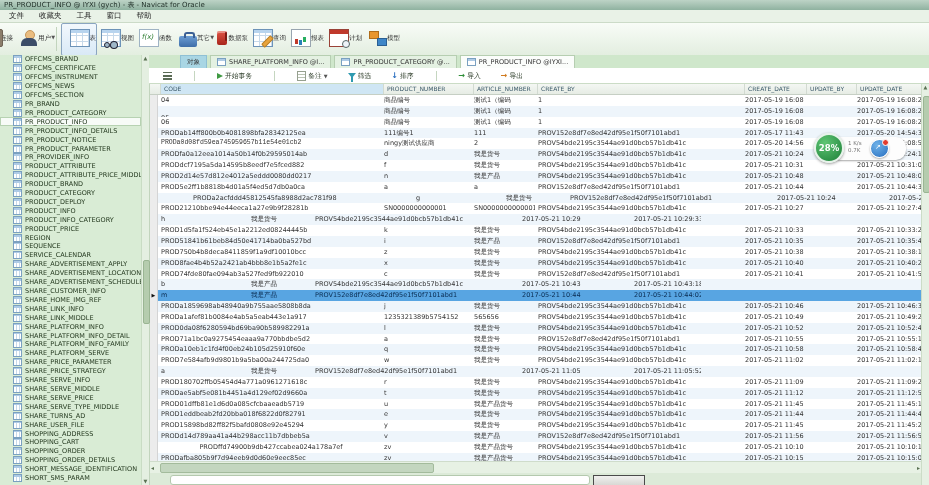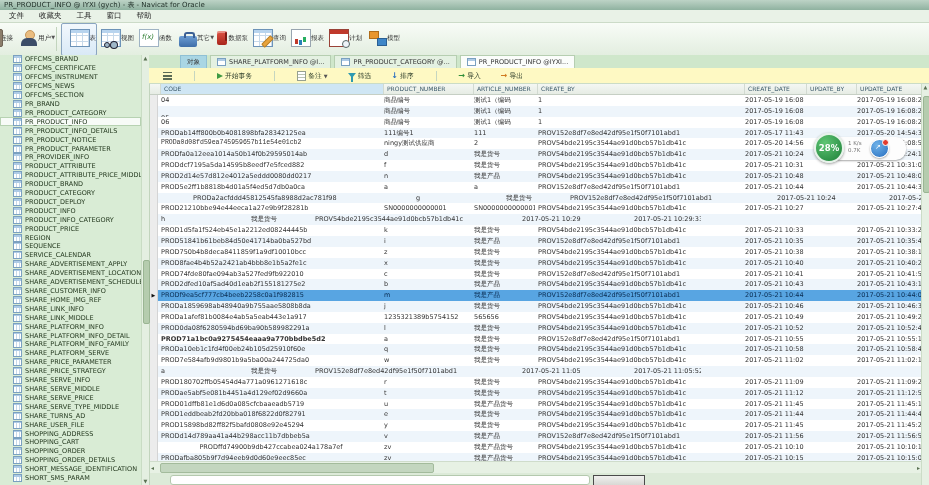--- a/index.html
+++ b/index.html
@@ -58,21 +58,21 @@
   .sarrow{position:absolute;left:0;width:7px;height:7px;font-size:5px;line-height:7px;text-align:center;color:#5a7253}
   
   .right{flex:1;display:flex;flex-direction:column;min-width:0}
   .tabbar{height:13px;background:#cfe7cb;display:flex;align-items:flex-end;padding-left:31px;gap:3px;font-size:6.5px;flex:none}
   .tab{height:12px;display:flex;align-items:center;padding:0 6px;gap:3px;background:#e4f1e2;
        border:1px solid #b6ceb1;border-bottom:none;color:#333;white-space:nowrap;cursor:default}
   .tab.objects{background:#a9d6e4;border-color:#8fc0d4}
   .tab.active{background:#fbfdfb}
   .tabicon{width:7px;height:6px;border:1px solid #7aa0c0;background:#fff;
     background-image:linear-gradient(to bottom,#aecbe6 0 1.5px,rgba(0,0,0,0) 1.5px);flex:none}
-  .dtoolbar{height:15px;background:#fef9c3;border-bottom:1px solid #cbdcc6;display:flex;align-items:center;
+  .dtoolbar{height:15px;background:#ffffff;border-bottom:1px solid #cbdcc6;display:flex;align-items:center;
             font-size:6.8px;color:#2e3e2a;gap:20px;padding-left:14px;flex:none;white-space:nowrap}
   .dbtn{display:flex;align-items:center;gap:2px;cursor:default}
   .dsep{width:1px;height:10px;background:#c5d6c0;margin:0 2px}
   .d-grid{width:9px;height:8px;background:repeating-linear-gradient(to bottom,#5a6b55 0 1.5px,rgba(0,0,0,0) 1.5px 3.2px)}
   .d-trans{width:0;height:0;border-top:3.5px solid transparent;border-bottom:3.5px solid transparent;border-left:6px solid #3f9a43}
   .d-note{width:7px;height:8px;background:#fff;border:1px solid #96a08f;
     background-image:repeating-linear-gradient(to bottom,rgba(0,0,0,0) 0 2px,#b9c3b2 2px 3px)}
   .d-filter{width:0;height:0;border-left:4px solid transparent;border-right:4px solid transparent;border-top:5px solid #2f9ab0;position:relative}
   .d-filter::after{content:"";position:absolute;left:-1px;top:-1px;width:2px;height:5px;background:#2f9ab0}
   .d-sort{color:#2a6fc0;font-size:8px;line-height:8px;font-weight:bold}
@@ -608,31 +608,29 @@
               <div class="gc" style="width: 220px;">PROD74fde80fae094ab3a527fed9fb922010</div>
               <div class="gc" style="width: 87px;">c</div>
               <div class="gc" style="width: 61px;">我是货号</div>
               <div class="gc" style="width: 204px;">PROV152e8df7e8ed42df95e1f50f7101abd1</div>
               <div class="gc" style="width: 59px;">2017-05-21 10:41:55</div>
               <div class="gc" style="width: 47px;"></div>
               <div class="gc" style="width: 67px;">2017-05-21 10:41:55</div>
             </div>
             <div class="grow">
               <div class="gc marker" style="width: 7px;"></div>
-              <div class="gc" style="width: 220px;">PROD2dfed10af5ad40d1eab2f155181275e2</div>
               <div class="gc" style="width: 87px;">b</div>
               <div class="gc" style="width: 61px;">我是产品</div>
               <div class="gc" style="width: 204px;">PROV54bde2195c3544ae91d0bcb57b1db41c</div>
               <div class="gc" style="width: 59px;">2017-05-21 10:43:18</div>
               <div class="gc" style="width: 47px;"></div>
               <div class="gc" style="width: 67px;">2017-05-21 10:43:18</div>
             </div>
             <div class="grow sel">
               <div class="gc marker" style="width: 7px;">▶</div>
-              <div class="gc" style="width: 220px;">PRODf9ea5cf777cb4beeb2258c0a1f982815</div>
               <div class="gc" style="width: 87px;">m</div>
               <div class="gc" style="width: 61px;">我是产品</div>
               <div class="gc" style="width: 204px;">PROV152e8df7e8ed42df95e1f50f7101abd1</div>
               <div class="gc" style="width: 59px;">2017-05-21 10:44:02</div>
               <div class="gc" style="width: 47px;"></div>
               <div class="gc" style="width: 67px;">2017-05-21 10:44:02</div>
             </div>
             <div class="grow">
               <div class="gc marker" style="width: 7px;"></div>
               <div class="gc" style="width: 220px;">PRODa1859698ab48940a9b755aae5808b8da</div>
@@ -658,21 +656,21 @@
               <div class="gc" style="width: 220px;">PROD0da08f6280594bd69ba90b589982291a</div>
               <div class="gc" style="width: 87px;">l</div>
               <div class="gc" style="width: 61px;">我是货号</div>
               <div class="gc" style="width: 204px;">PROV54bde2195c3544ae91d0bcb57b1db41c</div>
               <div class="gc" style="width: 59px;">2017-05-21 10:52:40</div>
               <div class="gc" style="width: 47px;"></div>
               <div class="gc" style="width: 67px;">2017-05-21 10:52:40</div>
             </div>
             <div class="grow">
               <div class="gc marker" style="width: 7px;"></div>
-              <div class="gc" style="width: 220px; font-weight: bold;">PROD71a1bc0a9275454eaaa9a770bbdbe5d2</div>
+              <div class="gc" style="width: 220px;">PROD71a1bc0a9275454eaaa9a770bbdbe5d2</div>
               <div class="gc" style="width: 87px;">a</div>
               <div class="gc" style="width: 61px;">我是货号</div>
               <div class="gc" style="width: 204px;">PROV152e8df7e8ed42df95e1f50f7101abd1</div>
               <div class="gc" style="width: 59px;">2017-05-21 10:55:13</div>
               <div class="gc" style="width: 47px;"></div>
               <div class="gc" style="width: 67px;">2017-05-21 10:55:13</div>
             </div>
             <div class="grow">
               <div class="gc marker" style="width: 7px;"></div>
               <div class="gc" style="width: 220px;">PRODa10eb1c1fd4f00eb24b105d25910f60e</div>

